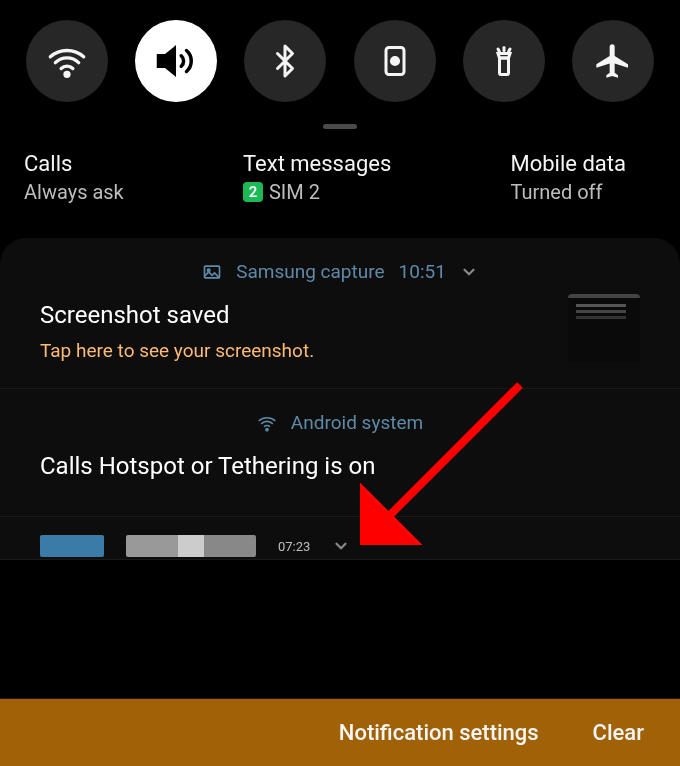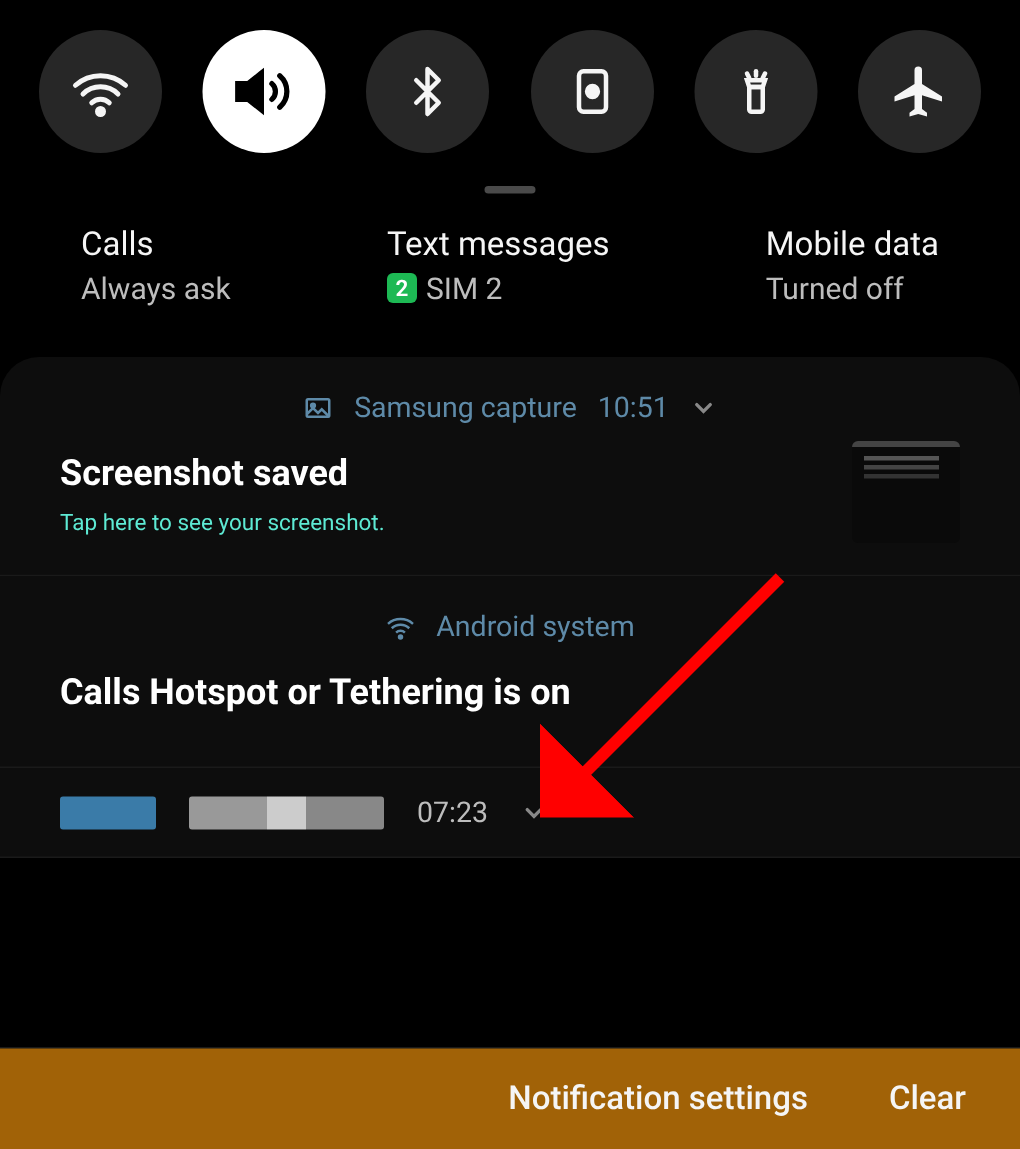--- a/index.html
+++ b/index.html
@@ -25,21 +25,21 @@
     color: #f5f5f5;
   }
   .qs-btn.active { background: #ffffff; color: #000; }
   .handle {
     width: 34px; height: 5px; border-radius: 3px;
     background: #4a4a4a;
     margin: 14px auto 22px auto;
   }
   .status-row {
     display: flex; justify-content: space-between;
-    padding: 0 54px 34px 54px;
+    padding: 0 54px 34px 24px;
   }
   .status-col { display: flex; flex-direction: column; gap: 4px; }
   .status-title { font-size: 22px; color: #f5f5f5; }
   .status-sub { font-size: 20px; color: #bdbdbd; display: flex; align-items: center; gap: 6px; }
   .sim-badge {
     background: #1db954; color: #fff;
     font-size: 15px; width: 20px; height: 20px;
     border-radius: 4px; display: inline-flex;
     align-items: center; justify-content: center; font-weight: 600;
   }
@@ -47,45 +47,45 @@
     background: #0d0d0d;
     padding: 22px 40px 26px 40px;
     border-bottom: 1px solid #1a1a1a;
     position: relative;
   }
   .card-top-radius { border-top-left-radius: 26px; border-top-right-radius: 26px; }
   .card-head {
     display: flex; align-items: center; gap: 14px;
     color: #5e8aa8; font-size: 19px; margin-bottom: 18px; justify-content: center;
   }
-  .card-title { font-size: 24px; color: #fff; font-weight: 700; margin-bottom: 10px; }
-  .card-sub { font-size: 15px; color: #5eead4; }
+  .card-title { font-size: 24px; color: #fff; font-weight: 400; margin-bottom: 10px; }
+  .card-sub { font-size: 19px; color: #fdba74; }
   .thumb {
     position: absolute; right: 40px; top: 56px;
     width: 72px; height: 68px;
     background: #0a0a0a;
     border-radius: 4px;
     border-top: 4px solid #444;
   }
   .thumb::before {
     content:''; position:absolute; top:6px; left:8px; width:50px; height:3px;
     background:#555; box-shadow:0 6px 0 #444, 0 12px 0 #333;
   }
   .arrow {
     position: absolute;
     left: 360px; top: 365px;
     width: 180px; height: 180px;
     pointer-events: none;
   }
   .third-card {
     background: #0d0d0d;
-    padding: 18px 40px 18px 40px;
+    padding: 18px 40px 2px 40px;
     border-bottom: 1px solid #1a1a1a;
     display: flex; align-items: center; gap: 22px;
-    color: #bdbdbd; font-size: 19px;
+    color: #bdbdbd; font-size: 13px;
   }
   .blur-box {
     height: 22px; border-radius: 2px;
     background: linear-gradient(90deg,#3a7ba8 0%,#3a7ba8 100%);
     filter: blur(0.5px);
   }
   .blur-box.gray { background: linear-gradient(90deg,#999 0%,#999 40%,#ccc 40%,#ccc 60%,#888 60%,#888 100%); }
   .footer {
     position: absolute; bottom: 0; left: 0; right: 0;
     height: 68px; background: #a16207;

